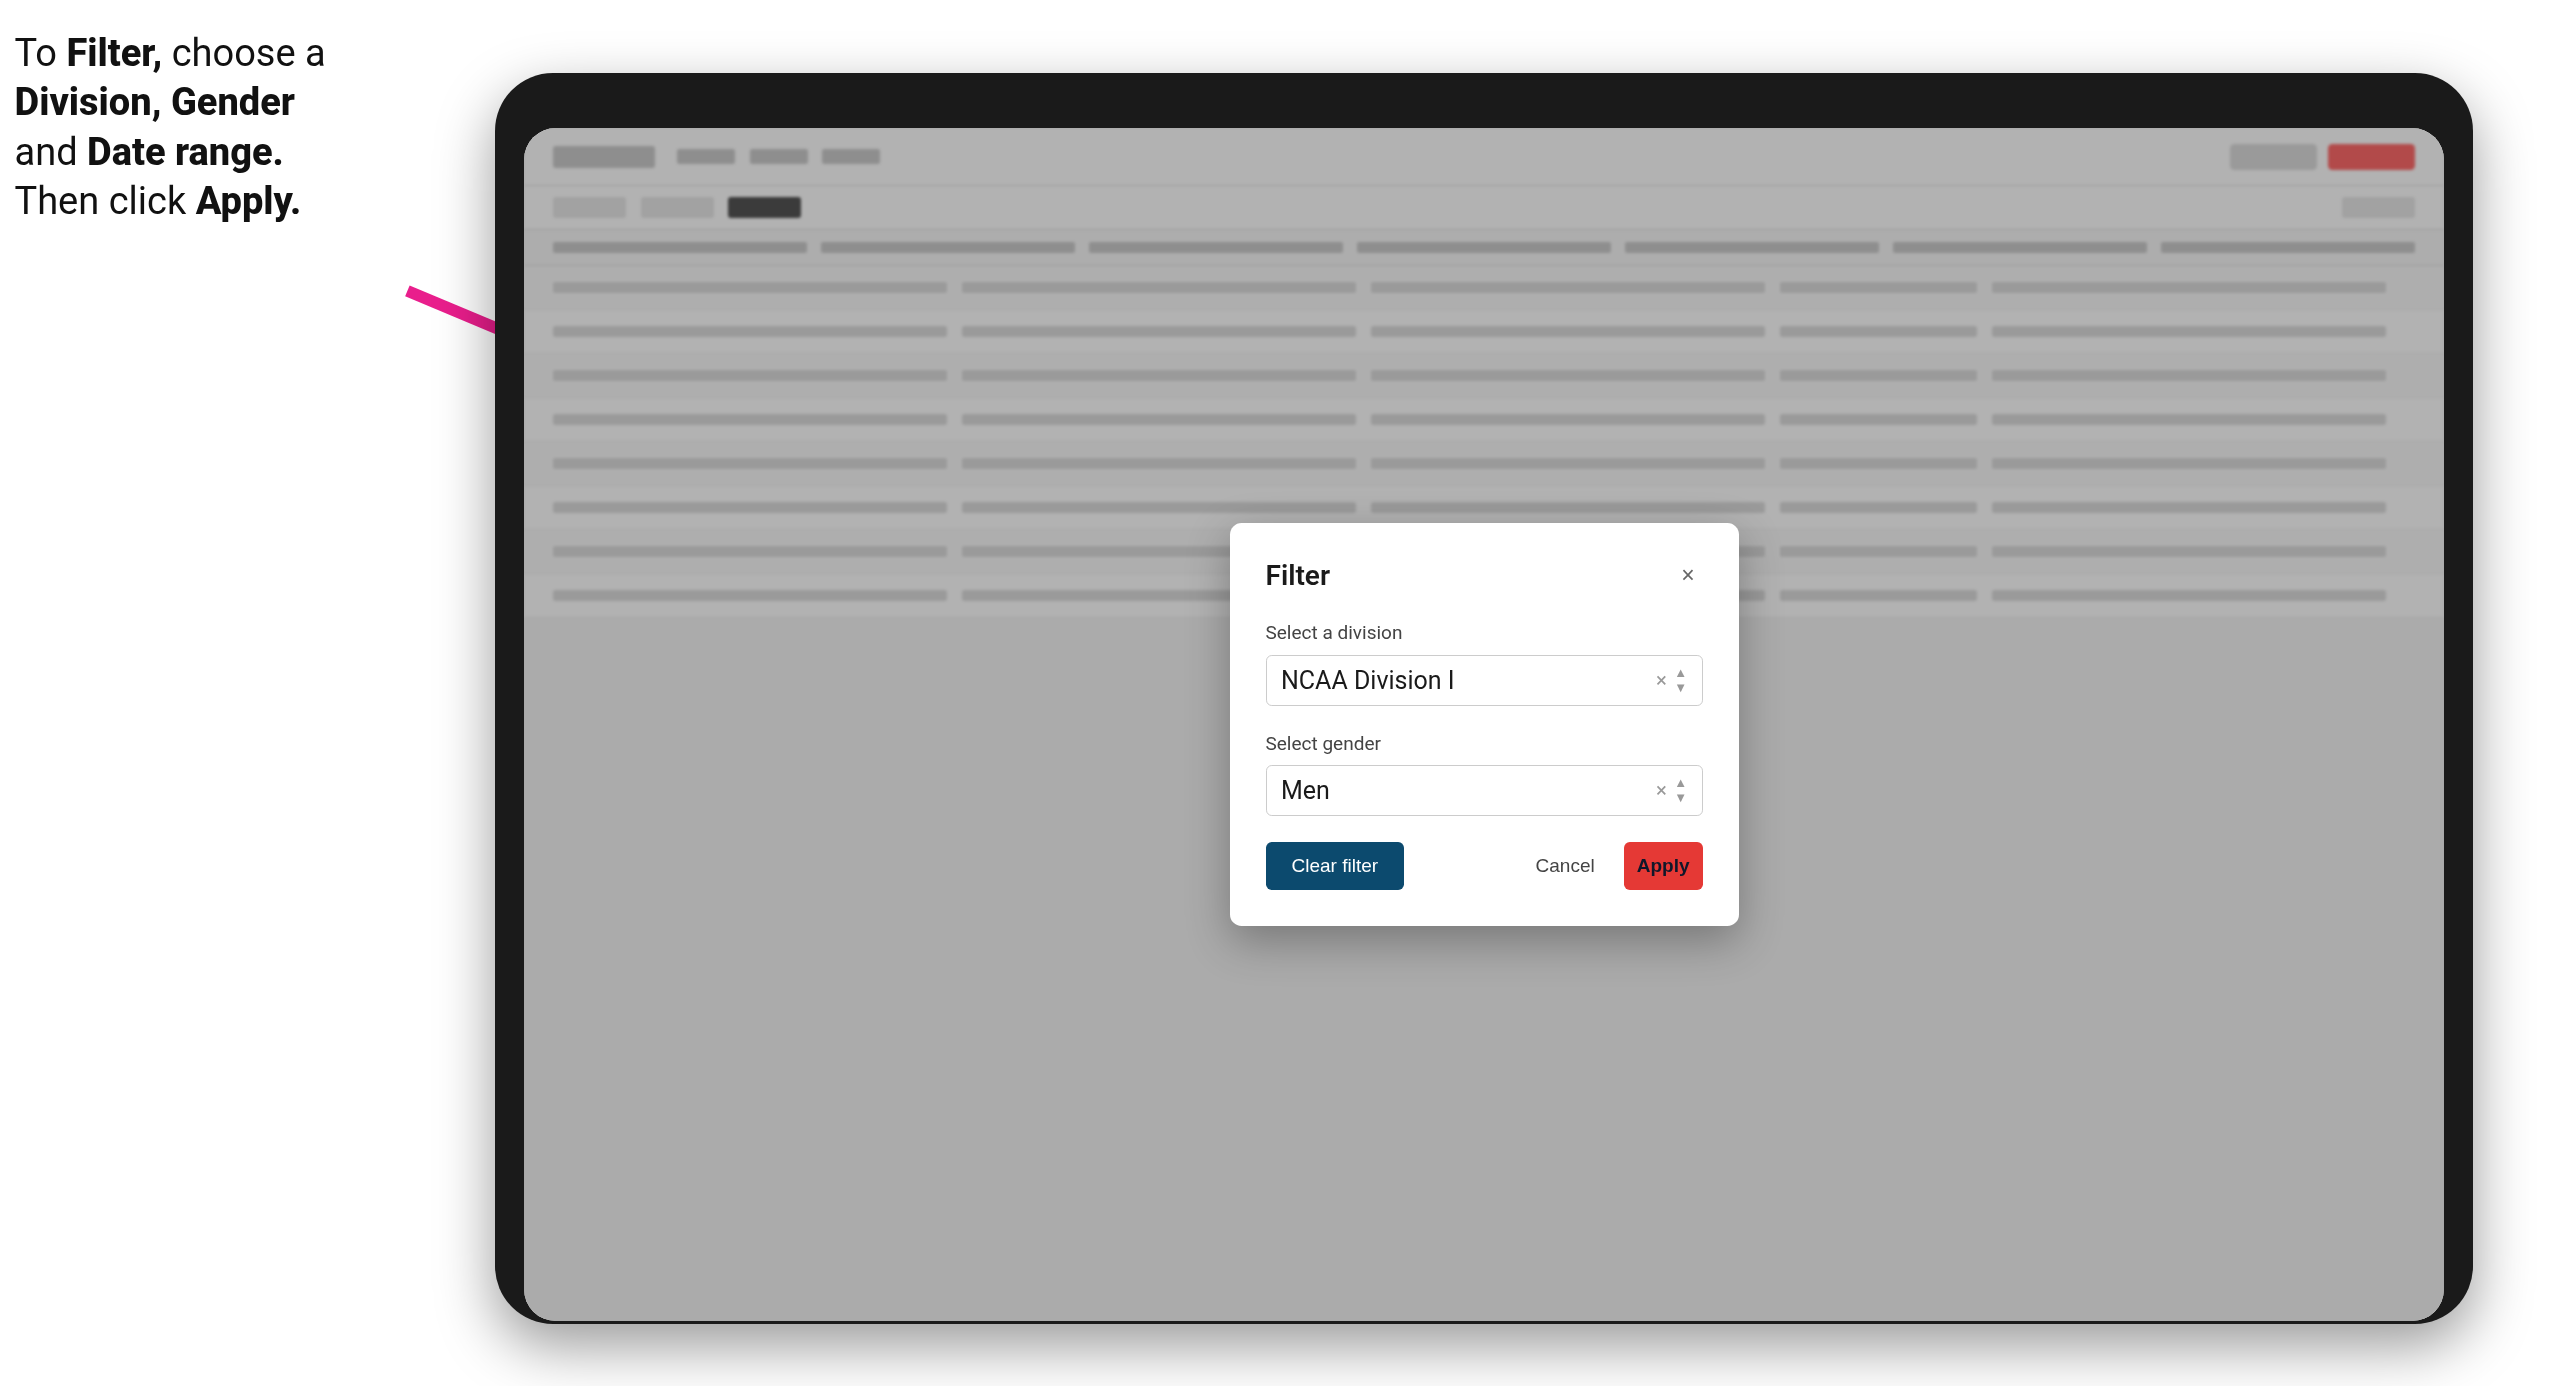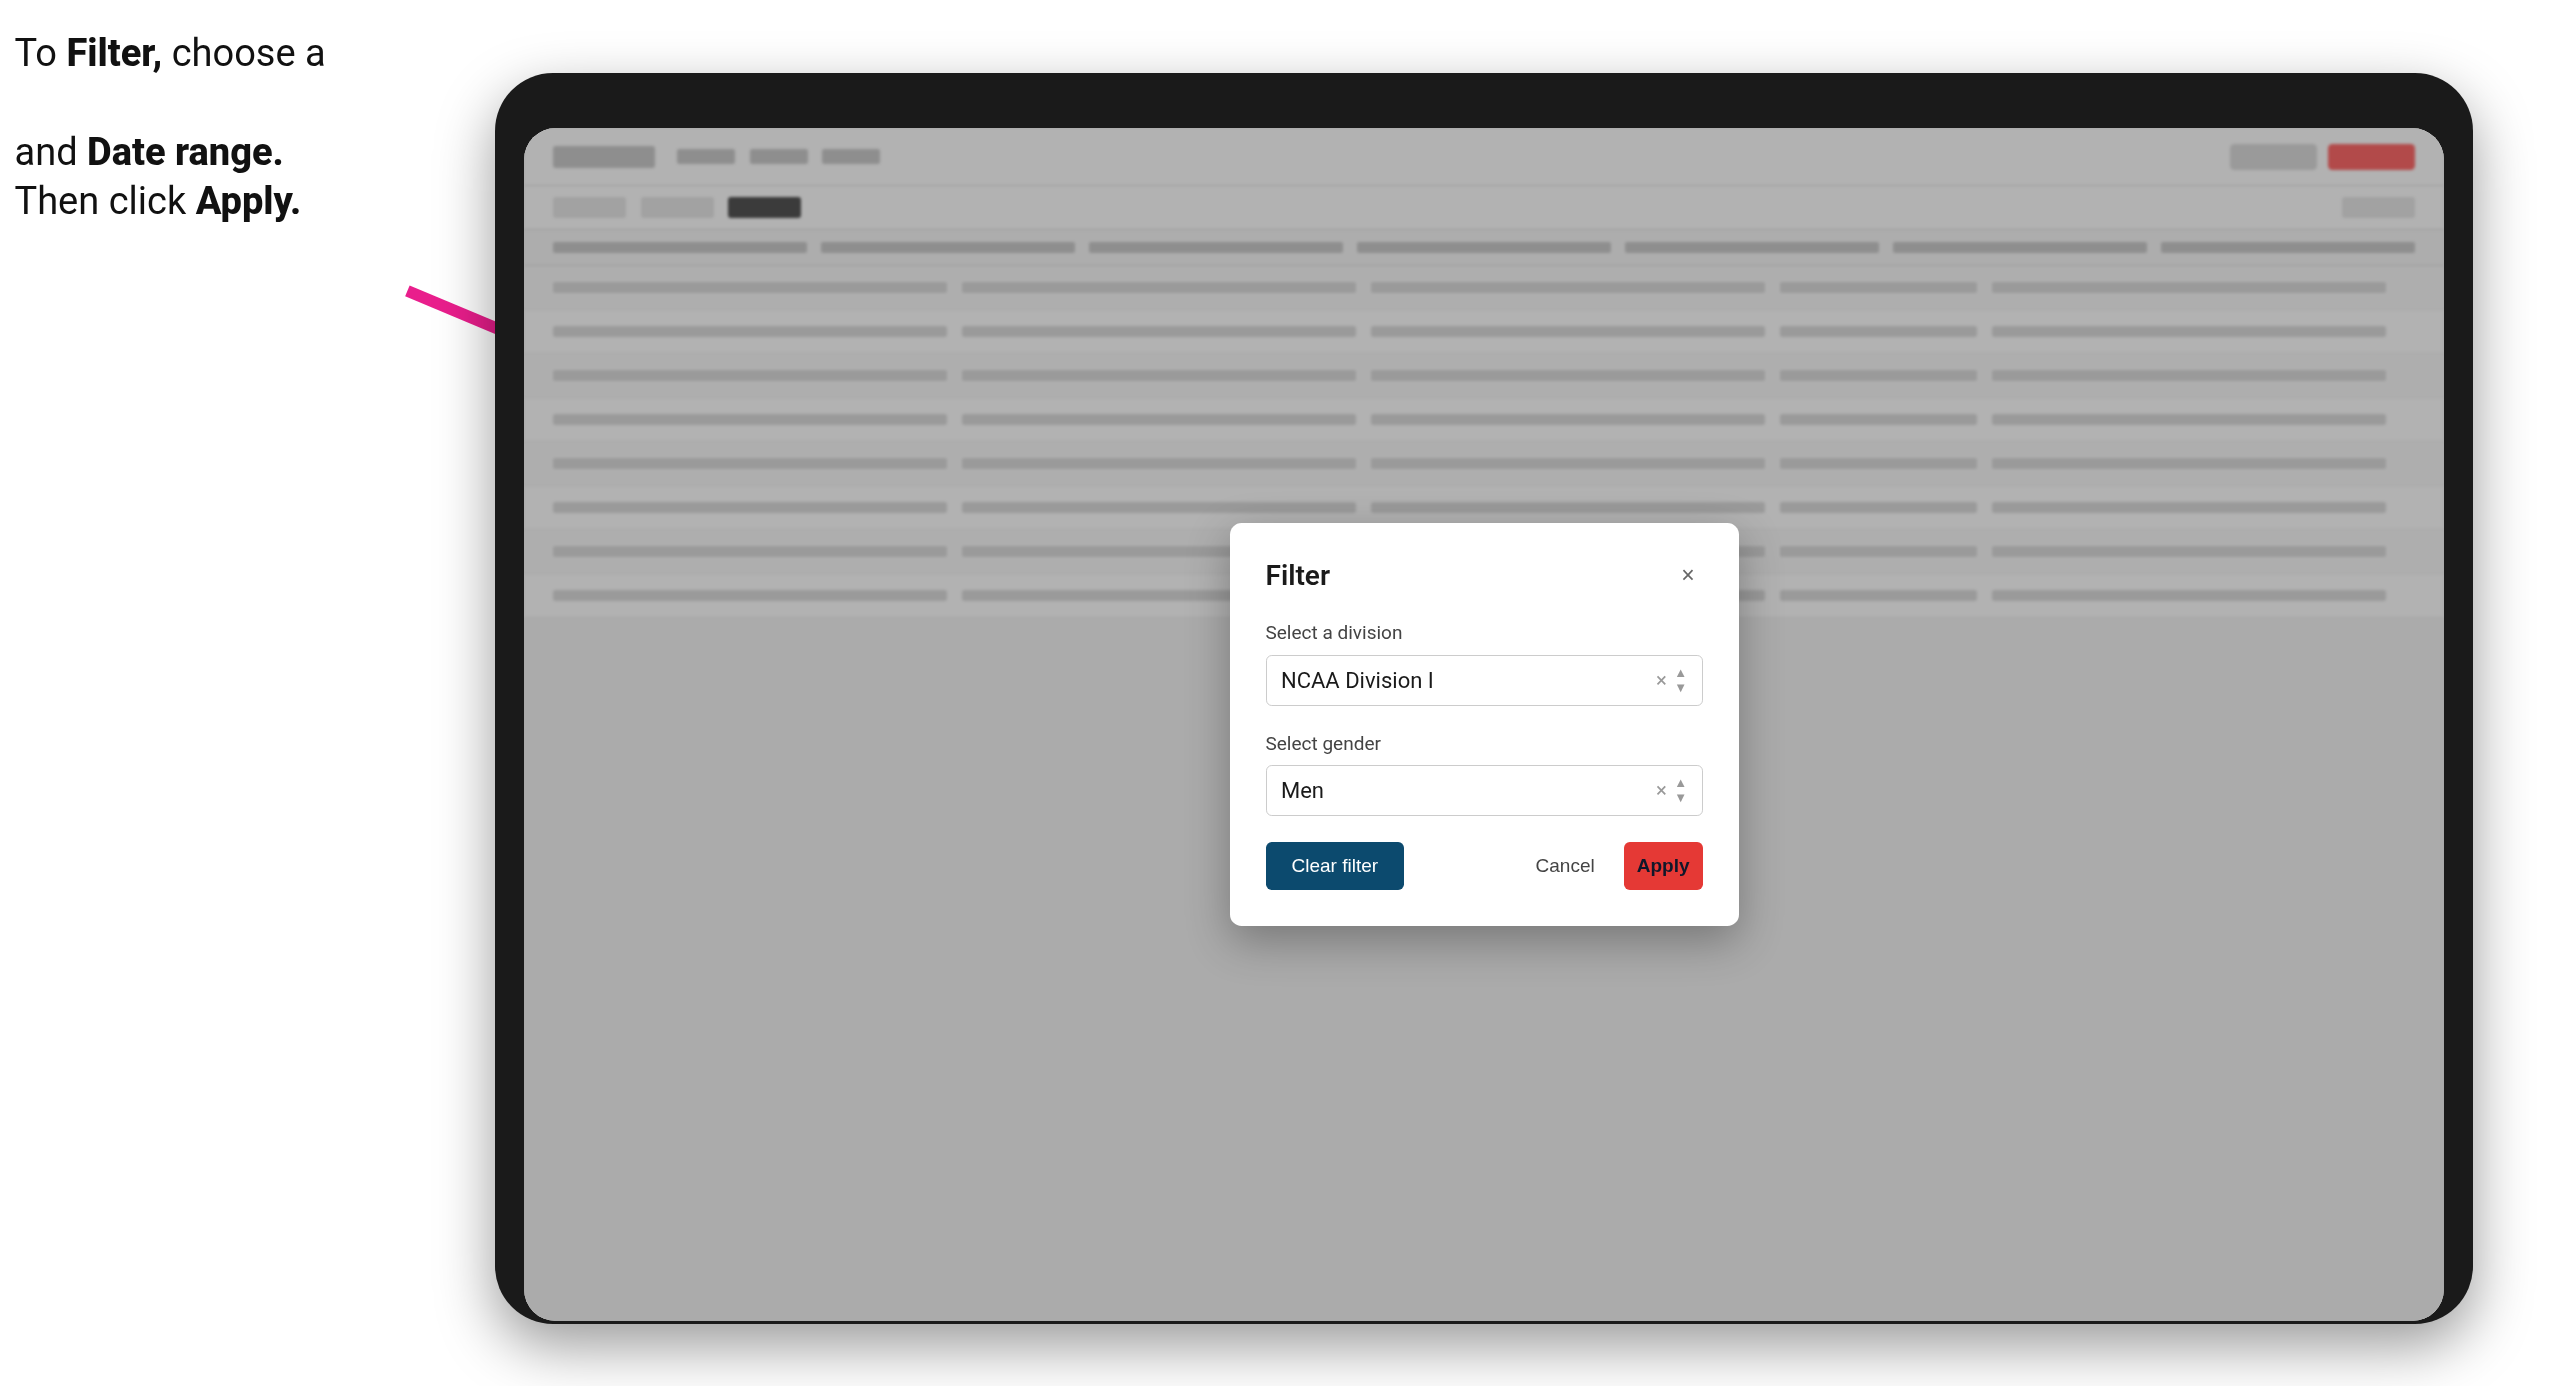--- a/index.html
+++ b/index.html
@@ -251,21 +251,21 @@
       color: #1a1a1a;
       background: #ffffff;
       display: flex;
       align-items: center;
       justify-content: space-between;
       cursor: pointer;
     }
 
     .form-select-value {
       color: #1a1a1a;
-      font-size: 22px;
+      font-size: 25px;
     }
 
     .form-select-controls {
       display: flex;
       align-items: center;
       gap: 7.3px;
     }
 
     .select-clear {
       color: #999999;
@@ -357,21 +357,21 @@
       width: 2576px;
       height: 1386px;
       pointer-events: none;
     }
   </style>
 </head>
 <body>
 
 <div class="instruction-text">
   <span>To <span class="bold">Filter,</span> choose a</span><br>
-  <br>
+  <span class="bold">Division, Gender</span><br>
   <span>and <span class="bold">Date range.</span></span><br>
   <span>Then click <span class="bold">Apply.</span></span>
 </div>
 
 <svg class="arrow-svg" viewBox="0 0 3542 1906">
   <defs>
     <marker id="arrowhead" markerWidth="10" markerHeight="7" refX="10" refY="3.5" orient="auto">
       <polygon points="0 0, 10 3.5, 0 7" fill="#e91e8c"></polygon>
     </marker>
   </defs>

